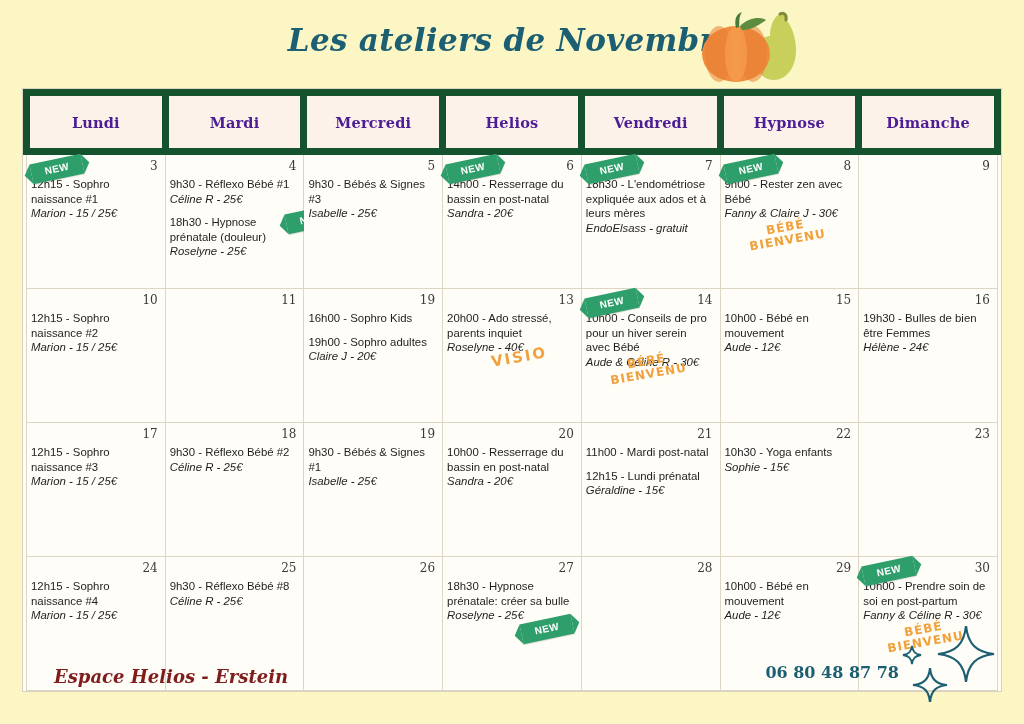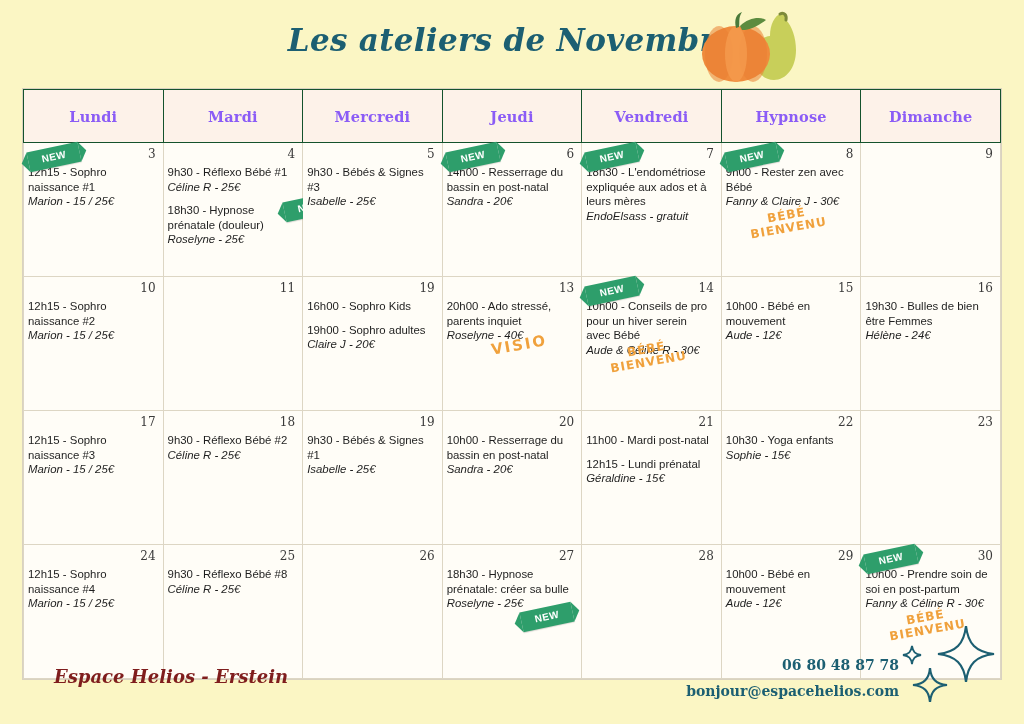--- a/index.html
+++ b/index.html
@@ -59,26 +59,26 @@
     background: #fffdf6;
     box-sizing: border-box;
   }
   table.cal {
     border-collapse: collapse;
     width: 100%;
     table-layout: fixed;
   }
   table.cal th {
     background: #fdf2e9;
-    border: 1px solid #14532d;
+    border: 7px solid #14532d;
     height: 50px;
     font-family: "DejaVu Serif", serif;
     font-weight: bold;
     font-size: 14.5px;
-    color: #8b5cf6;
+    color: #4c1d95;
     letter-spacing: 0.2px;
   }
   table.cal td {
     border: 1px solid #ddd6c4;
     vertical-align: top;
     height: 133px;
     position: relative;
     padding: 0;
     background: #fffdf7;
   }
@@ -176,25 +176,25 @@
     top: 22px;
     font-family: "DejaVu Serif", serif;
     font-weight: bold;
     font-style: italic;
     font-size: 18px;
     color: #7f1d1d;
   }
   .contact {
     position: absolute;
     right: 125px;
-    top: 8px;
+    top: 16px;
     text-align: right;
     font-family: "DejaVu Serif", serif;
     font-weight: bold;
-    font-size: 14px;
+    font-size: 16px;
     color: #1c5f72;
     line-height: 26px;
   }
   .stars {
     position: absolute;
     right: 20px;
     bottom: 4px;
     width: 110px;
     height: 110px;
   }
@@ -224,21 +224,21 @@
     </div>
   </div>
 
   <div class="calendar">
     <table class="cal">
       <thead>
         <tr>
           <th>Lundi</th>
           <th>Mardi</th>
           <th>Mercredi</th>
-          <th>Jeudi</th>
+          <th>Helios</th>
           <th>Vendredi</th>
           <th>Hypnose</th>
           <th>Dimanche</th>
         </tr>
       </thead>
       <tbody id="cal-body">
           <tr>
             <td>
               <div class="daynum">3</div>
               <div class="newtag nt-tl">NEW</div>
@@ -496,21 +496,20 @@
             </td>
           </tr>
         </tbody>
     </table>
   </div>
 
   <div class="footer">
     <div class="venue">Espace Helios - Erstein</div>
     <div class="contact">
       <div>06 80 48 87 78</div>
-      <div>bonjour@espacehelios.com</div>
     </div>
     <div class="stars">
       <svg width="110" height="110" viewBox="0 0 110 110">
         <path d="M72 16 C74 34 82 42 100 44 C82 46 74 54 72 72 C70 54 62 46 44 44 C62 42 70 34 72 16 Z" fill="none" stroke="#1c5f72" stroke-width="2.2"></path>
         <path d="M36 58 C37 69 42 74 53 75 C42 76 37 81 36 92 C35 81 30 76 19 75 C30 74 35 69 36 58 Z" fill="none" stroke="#1c5f72" stroke-width="2.2"></path>
         <path d="M18 36 C19 42 21 44 27 45 C21 46 19 48 18 54 C17 48 15 46 9 45 C15 44 17 42 18 36 Z" fill="none" stroke="#1c5f72" stroke-width="1.8"></path>
       </svg>
     </div>
   </div>
 

